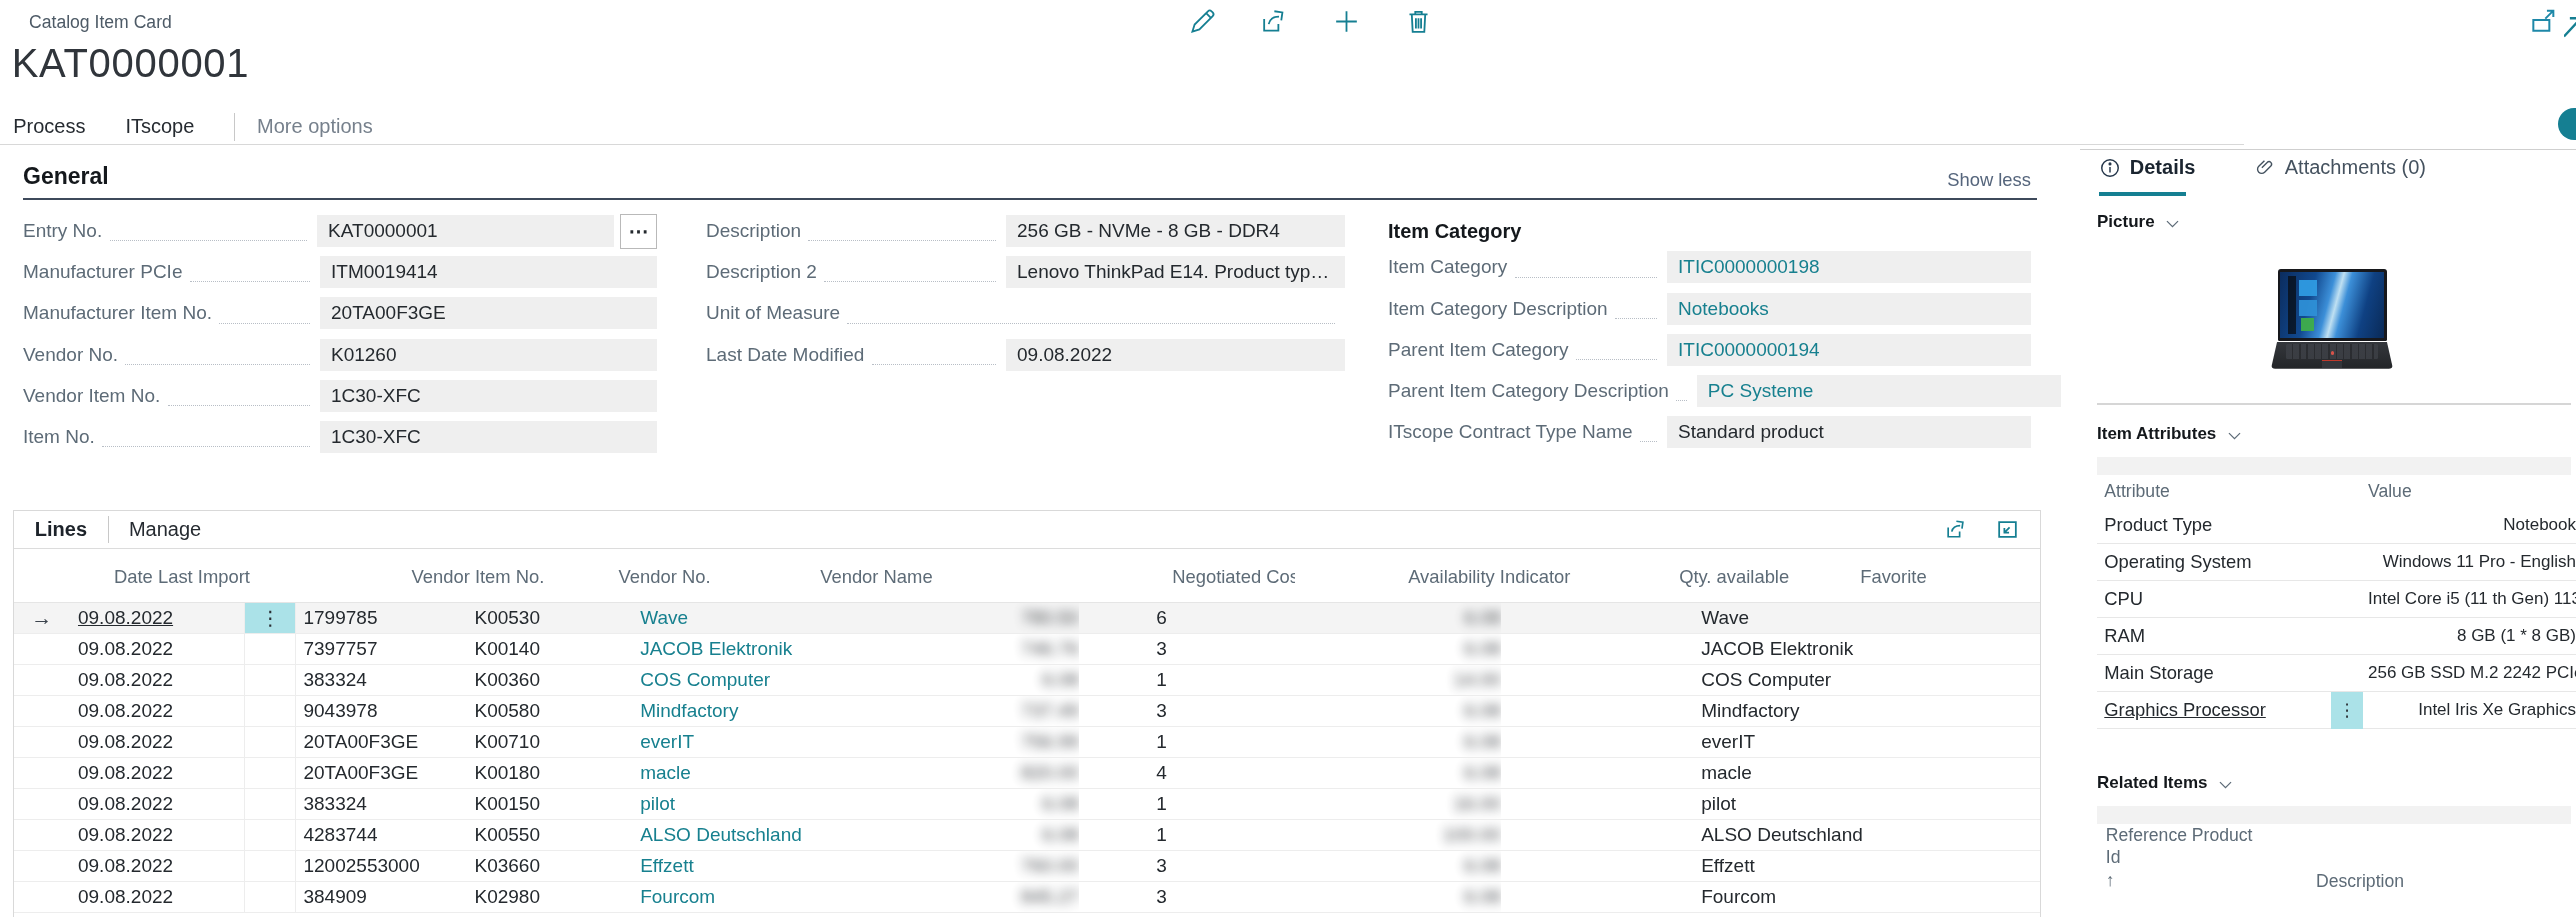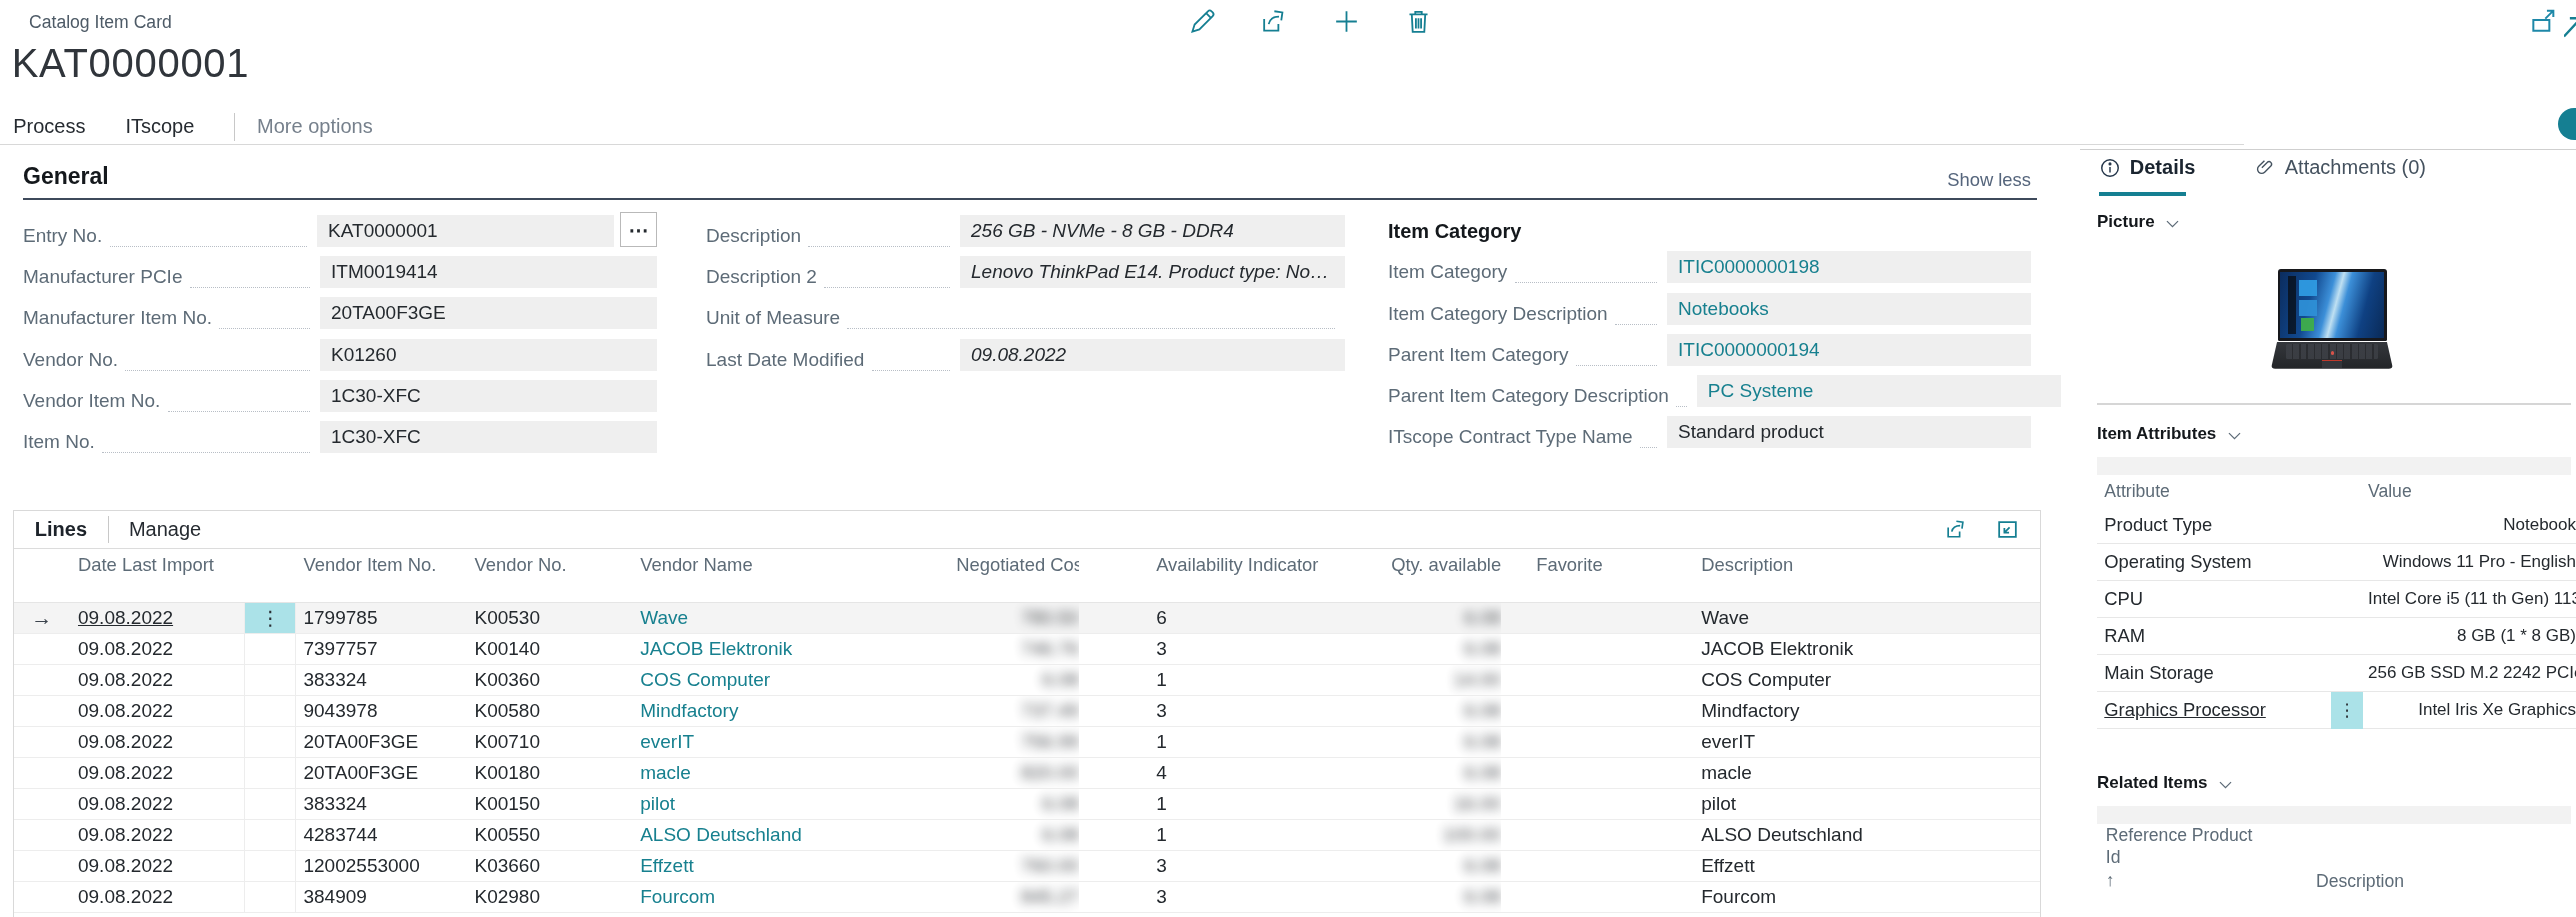--- a/index.html
+++ b/index.html
@@ -31,43 +31,43 @@
   .general-heading { position:absolute; left:23px; top:163px; font-size:23px; font-weight:700; color:#14181c; }
   .show-less { position:absolute; left:1865px; top:169px; width:166px; text-align:right;
                font-size:18.4px; color:#55657c; background:none; border:none; font-family:inherit; }
   .general-rule { position:absolute; left:23px; top:198px; width:2014px; height:2.2px; background:#3e4a5b; }
   .gcol { position:absolute; top:215px; }
   .gcol1 { left:23px;  width:634px; }
   .gcol2 { left:706px; width:639px; }
   .gcol3 { left:1388px; width:643px; }
   .group-heading { height:32px; display:flex; align-items:center; font-size:20px; font-weight:700;
                    color:#14181c; margin-bottom:4.4px; }
-  .frow { display:flex; align-items:flex-end; height:32px; margin-bottom:9.2px; }
+  .frow { display:flex; align-items:center; height:32px; margin-bottom:9.2px; }
   .flabel { font-size:19px; color:#5d6b77; white-space:nowrap; }
   .dots { flex:1; margin:10.3px 10.3px 0 7.3px; border-bottom:1.5px dotted #b8bec6; height:10.3px; min-width:10.3px; }
   .fbox { background:#efefef; height:32px; display:flex; align-items:center; padding:0 11px;
           font-size:19px; color:#24292e; white-space:nowrap; overflow:hidden; text-overflow:ellipsis;
           flex-shrink:0; display:block; line-height:32px; }
-  .w459 { width:337px; } .w405 { width:297px; } .w524 { width:385px;font-style:italic; } .w496 { width:364px; }
+  .w459 { width:337px; } .w405 { width:297px; } .w524 { width:339px; } .w496 { width:364px; }
   .ellipsis-btn { width:37px; height:35px; margin-left:5.9px; background:#fff; border:0.7px solid #b9b9b9;
                   font-size:20px; font-weight:700; color:#24292e; line-height:1; flex-shrink:0; }
   .link { color:#17808f; }
 
   
   .lines-panel { position:absolute; left:13.2px; top:510px; width:2028px; height:411px;
                  border:0.7px solid #d9d9d9; background:#fff; overflow:hidden; }
   .lines-header { height:38px; border-bottom:0.7px solid #dcdcdc; display:flex; align-items:center;
                   padding-left:20.6px; }
   .lines-tab { font-size:20px; font-weight:700; color:#1d232a; background:none; border:none; font-family:inherit; }
   .lines-divider { width:0.7px; height:26.4px; background:#c8c8c8; margin:0 20.6px; }
   .manage-tab { font-size:20px; color:#262b31; background:none; border:none; font-family:inherit; }
   .lines-hicons { margin-left:auto; margin-right:19px; display:flex; gap:25px; }
   .lines-grid { display:grid;
     grid-template-columns:55px 176px 51px 171px 173px 316px 123px 253px 169px 176px 1fr; }
-  .lines-colhead { height:54px; align-items:end; padding-bottom:26px; border-bottom:0.7px solid #e5e5e5; }
+  .lines-colhead { height:54px; align-items:end; padding-bottom:14px; border-bottom:0.7px solid #e5e5e5;gap:36px; }
   .hc { font-size:18.4px; color:#5d6b77; white-space:nowrap; overflow:hidden; }
   .lines-row { height:31px; align-items:center; border-bottom:0.7px solid #ededed; font-size:19px; }
   .lines-row.selected { background:#f4f4f4; }
   .lines-row.selected .date-text { text-decoration:underline; }
   .lc { height:100%; display:flex; align-items:center; white-space:nowrap; overflow:hidden; }
   .c-arrow { justify-content:center; font-size:21px; color:#3c444d; }
   .c-date { padding-left:8.8px; }
   .lines-row .c-date { border-right:0.7px solid #ededed; }
   .lines-row .c-menu { border-right:0.7px solid #ededed; justify-content:center; padding:0; }
   .row-menu { width:100%; height:100%; background:#abe2e8; border:none; font-size:20px; color:#2a2e33;

